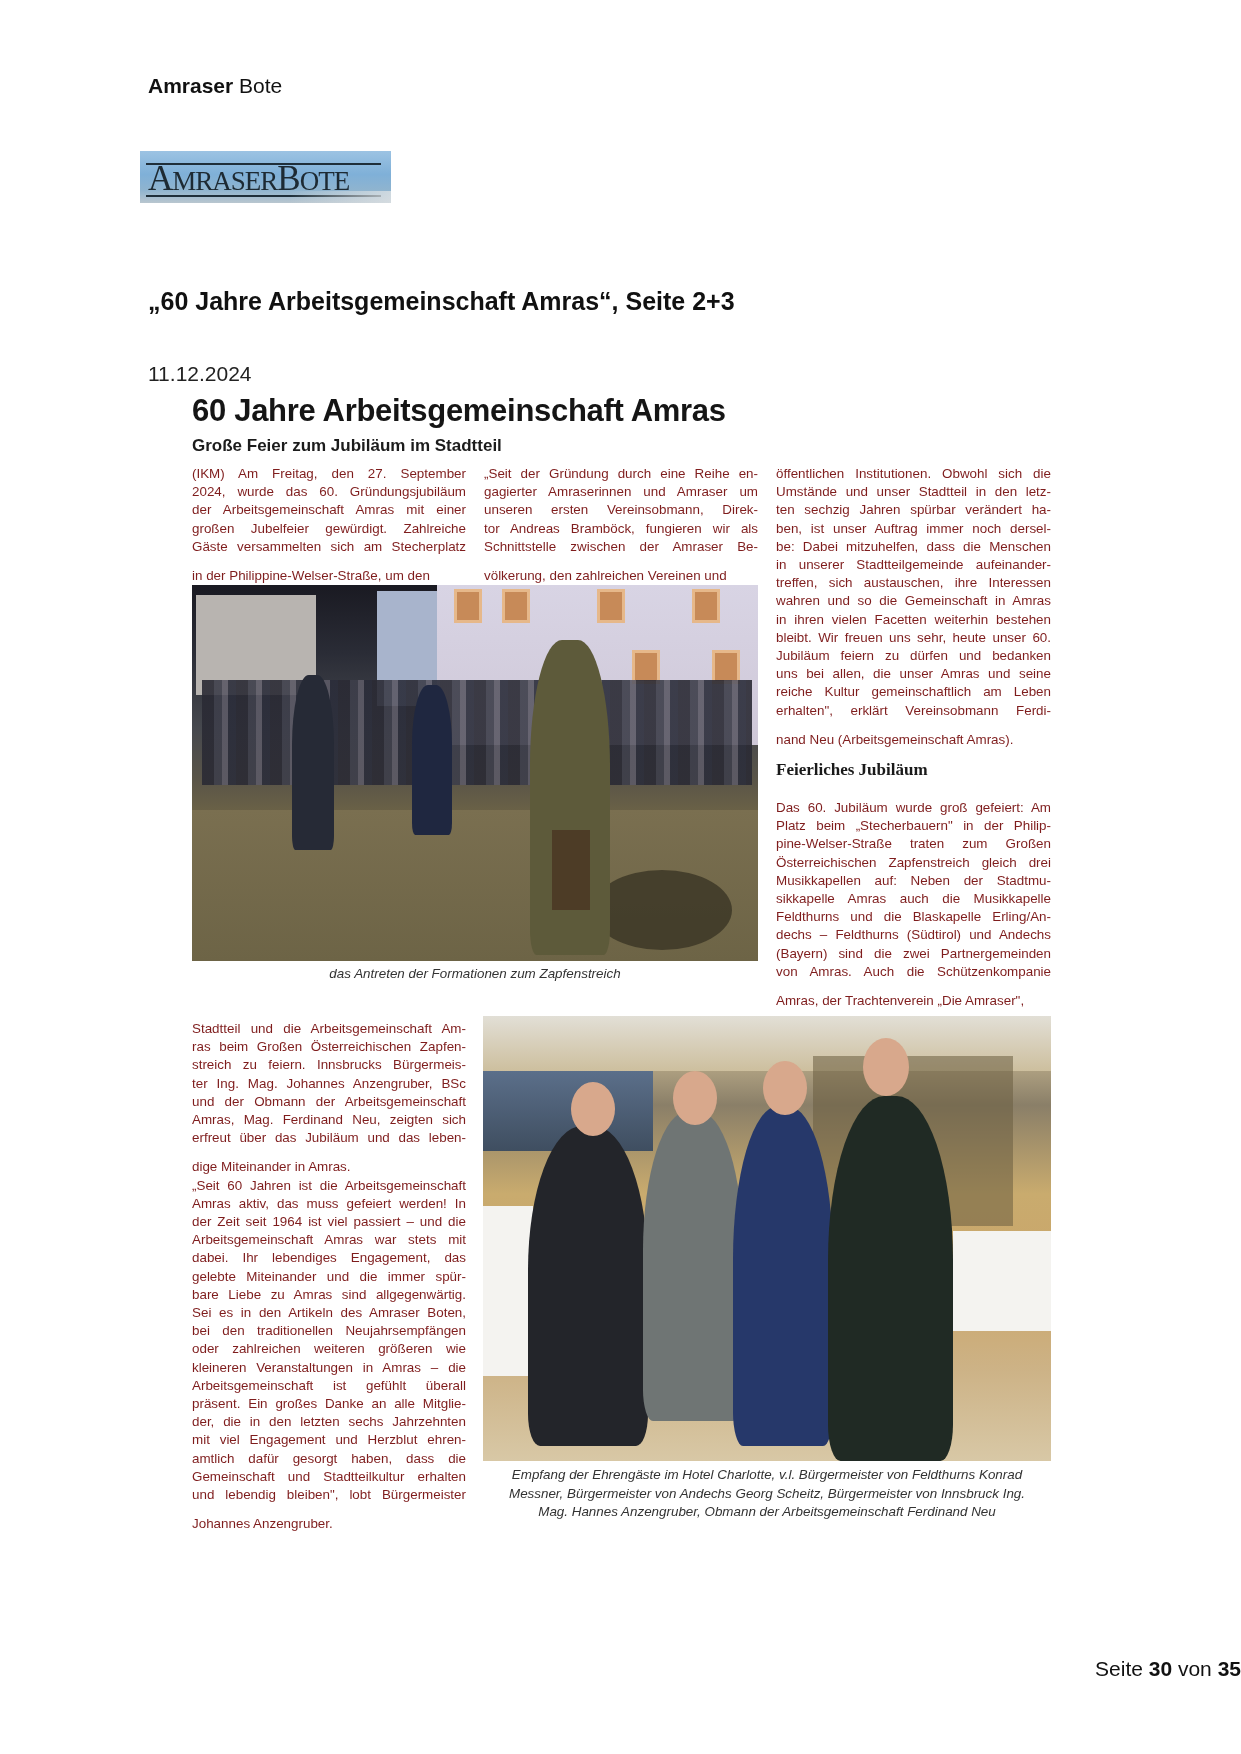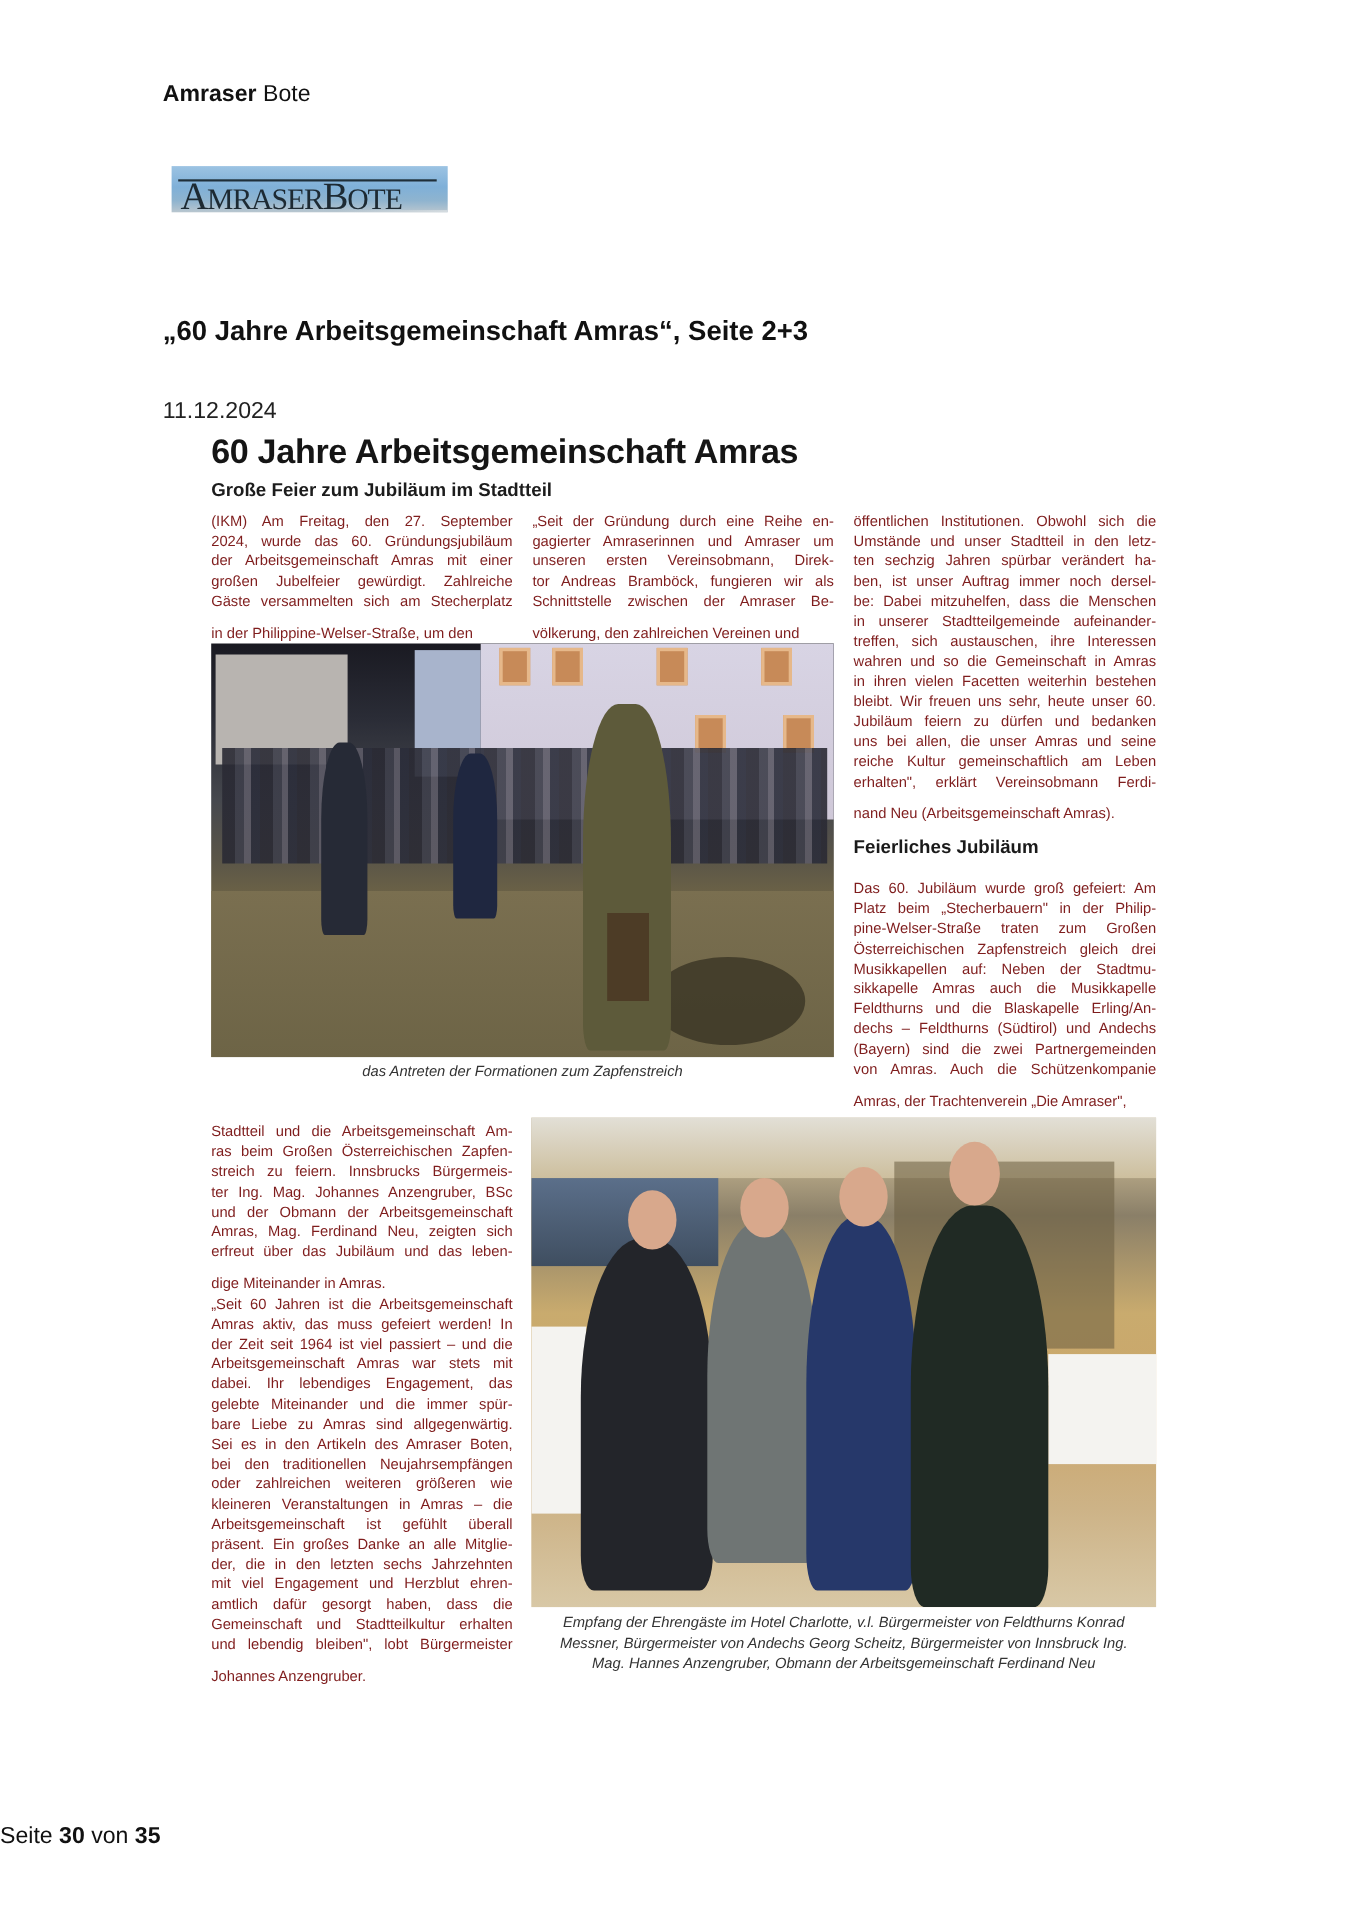--- a/index.html
+++ b/index.html
@@ -4,21 +4,21 @@
   <style>
     html, body { margin: 0; padding: 0; background: #ffffff; }
     body {
       width: 1241px; height: 1754px; position: relative; overflow: hidden;
       font-family: "Liberation Sans", "DejaVu Sans", sans-serif; color: #111;
     }
     .abs { position: absolute; }
     #hdr-pub { left: 148px; top: 74px; font-size: 21px; }
     #hdr-pub b { font-weight: bold; }
     #logo {
-      left: 156px; top: 151px; width: 251px; height: 42px;
+      left: 140px; top: 151px; width: 251px; height: 52px;
       background: linear-gradient(180deg, #9cc3e3 0%, #7fb0d8 45%, #8fb4cf 75%, #b9c6cf 100%);
       overflow: hidden;
     }
     #logo .rule1, #logo .rule2 { position: absolute; left: 6px; right: 10px; height: 2px; background: #1f2f3a; }
     #logo .rule1 { top: 12px; }
     #logo .rule2 { top: 44px; }
     #logo .logo-text {
       position: absolute; left: 8px; top: 9px; font-family: "Liberation Serif", "DejaVu Serif", serif;
       font-size: 35px; letter-spacing: -1px; color: #1d2a33; line-height: 38px; white-space: nowrap;
     }
@@ -33,21 +33,21 @@
 
     .col { position: absolute; font-size: 13.4px; line-height: 18.2px; color: #7f1d1d; text-align: justify; }
     .col .line { display: block; text-align: justify; text-align-last: justify; white-space: nowrap; overflow: visible; }
     .col .line.last { text-align-last: left; margin-top: 11px; }
     #col1 { left: 192px; top: 465px; width: 274px; }
     #col2 { left: 484px; top: 465px; width: 274px; }
     #col3 { left: 776px; top: 465px; width: 275px; }
     #col3b { left: 776px; top: 799px; width: 275px; }
     #col4 { left: 192px; top: 1020px; width: 274px; }
 
-    #feier-head { left: 776px; top: 760px; font-size: 17px; font-weight: bold; color: #1a1a1a; white-space: nowrap; }
+    #feier-head { left: 776px; top: 760px; font-size: 17px; font-weight: bold; color: #1a1a1a; white-space: nowrap; font-family: Liberation Serif, serif; }
 
     .photo { position: absolute; overflow: hidden; }
     #photo1 { left: 192px; top: 585px; width: 566px; height: 376px;
       background: linear-gradient(180deg, #1a1a22 0%, #2a2c36 18%, #46484e 38%, #5a5548 52%, #6e6446 62%, #7a6e4e 80%, #6b6244 100%); }
     #photo1 .house-left { position:absolute; left:4px; top:10px; width:120px; height:100px; background:#b8b4b0; }
     #photo1 .house-mid { position:absolute; left:185px; top:6px; width:60px; height:115px; background:#a8b4cc; }
     #photo1 .wall-right { position:absolute; left:245px; top:0; width:321px; height:160px; background:linear-gradient(180deg,#d8d4e4,#cfc8d8); }
     #photo1 .win { position:absolute; width:22px; height:28px; background:#c78a58; border:3px solid #e6b88a; }
     #photo1 .road { position:absolute; left:0; top:225px; width:566px; height:151px; background: linear-gradient(180deg,#7a6f50,#6d6446); }
     #photo1 .crowd { position:absolute; left:10px; top:95px; width:550px; height:105px;
@@ -61,21 +61,21 @@
       background: linear-gradient(180deg, #c9bda6 0%, #b7a887 10%, #8a7f68 20%, #c9ab6e 40%, #caa56a 60%, #cdb387 80%, #d8c8a6 100%); }
     #photo2 .ceiling { position:absolute; left:0; top:0; width:568px; height:55px; background:linear-gradient(180deg,#e2dfd6,#cdbf9e); }
     #photo2 .outside { position:absolute; left:0; top:55px; width:170px; height:80px; background:linear-gradient(180deg,#5b6f8a,#3f4e60); }
     #photo2 .window { position:absolute; left:330px; top:40px; width:200px; height:170px; background:#6a5d40; opacity:0.55; }
     #photo2 .table { position:absolute; background:#f4f3f0; }
     #photo2 .man { position:absolute; border-radius: 45% 45% 10% 10%; }
     #photo2 .head { position:absolute; width:44px; height:54px; border-radius:50%; background:#d8a88c; }
 
     #cap2 { left: 483px; top: 1466px; width: 568px; font-size: 13.4px; line-height: 18.5px; font-style: italic; color: #333; text-align: center; }
 
-    #footer { left: 0; width: 1241px; top: 1657px; text-align: left; font-size: 21px; color: #111; }
+    #footer { left: 0; width: 1241px; top: 1657px; text-align: right; font-size: 21px; color: #111; }
     #footer b { font-weight: bold; }
   </style>
 </head>
 <body>
 
 <div id="hdr-pub" class="abs">
   <b>Amraser</b><span> Bote</span>
 </div>
 
 <div id="logo" class="abs">

